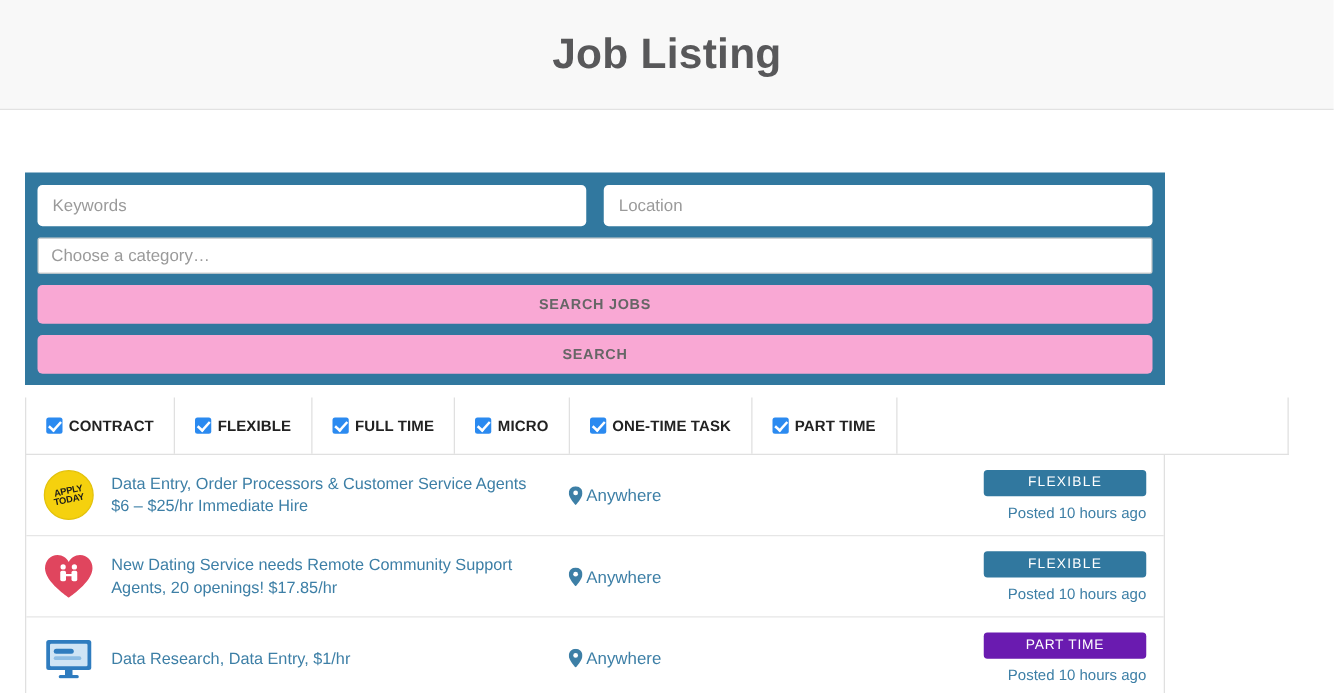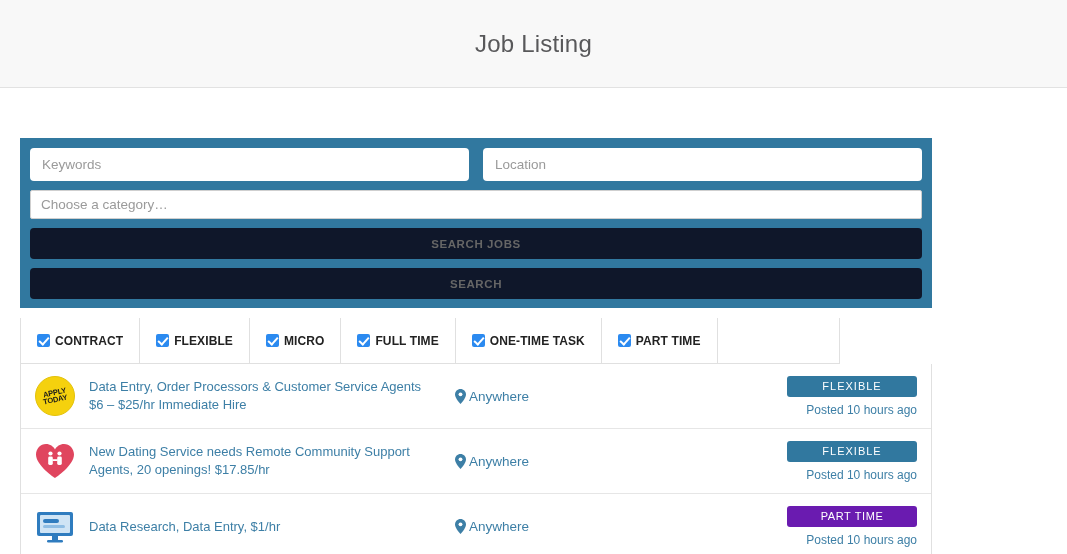--- a/index.html
+++ b/index.html
@@ -14,22 +14,22 @@
   
   .page-header {
     height: 88px;
     background: #f8f8f8;
     border-bottom: 1px solid #e2e2e2;
     display: flex;
     align-items: center;
     justify-content: center;
   }
   .page-title {
-    font-size: 24px;
-    font-weight: 400;
+    font-size: 34px;
+    font-weight: 700;
     color: #58585a;
     letter-spacing: 0.2px;
     text-align: center;
   }
 
   
   .search-panel {
     position: absolute;
     left: 20px;
     top: 138px;
@@ -64,39 +64,39 @@
     padding: 0 10px;
     font-size: 13.5px;
     color: #9a9a9a;
     line-height: 27px;
     margin-bottom: 9px;
   }
   .btn-wide {
     display: block;
     width: 100%;
     height: 31px;
-    background: #0f172a;
+    background: #f9a8d4;
     border: none;
     border-radius: 4px;
     color: #666666;
     font-size: 11.5px;
     font-weight: 700;
     letter-spacing: 0.6px;
     font-family: "Liberation Sans", sans-serif;
     cursor: pointer;
     margin-bottom: 9px;
   }
   .btn-wide:last-child { margin-bottom: 0; }
 
   
   .filters {
     position: absolute;
     left: 20px;
     top: 318px;
-    width: 820px;
+    width: 1011px;
     height: 46px;
     background: #ffffff;
     border: 1px solid #e0e0e0;
     border-top: none;
     display: flex;
     align-items: stretch;
   }
   .filter-cell {
     display: flex;
     align-items: center;
@@ -242,25 +242,25 @@
   <div class="filter-cell">
     <span class="chk"></span>
     <span class="filter-label">CONTRACT</span>
   </div>
   <div class="filter-cell">
     <span class="chk"></span>
     <span class="filter-label">FLEXIBLE</span>
   </div>
   <div class="filter-cell">
     <span class="chk"></span>
+    <span class="filter-label">FULL TIME</span>
+  </div>
+  <div class="filter-cell">
+    <span class="chk"></span>
     <span class="filter-label">MICRO</span>
-  </div>
-  <div class="filter-cell">
-    <span class="chk"></span>
-    <span class="filter-label">FULL TIME</span>
   </div>
   <div class="filter-cell">
     <span class="chk"></span>
     <span class="filter-label">ONE-TIME TASK</span>
   </div>
   <div class="filter-cell">
     <span class="chk"></span>
     <span class="filter-label">PART TIME</span>
   </div>
   <div class="spacer"></div>

